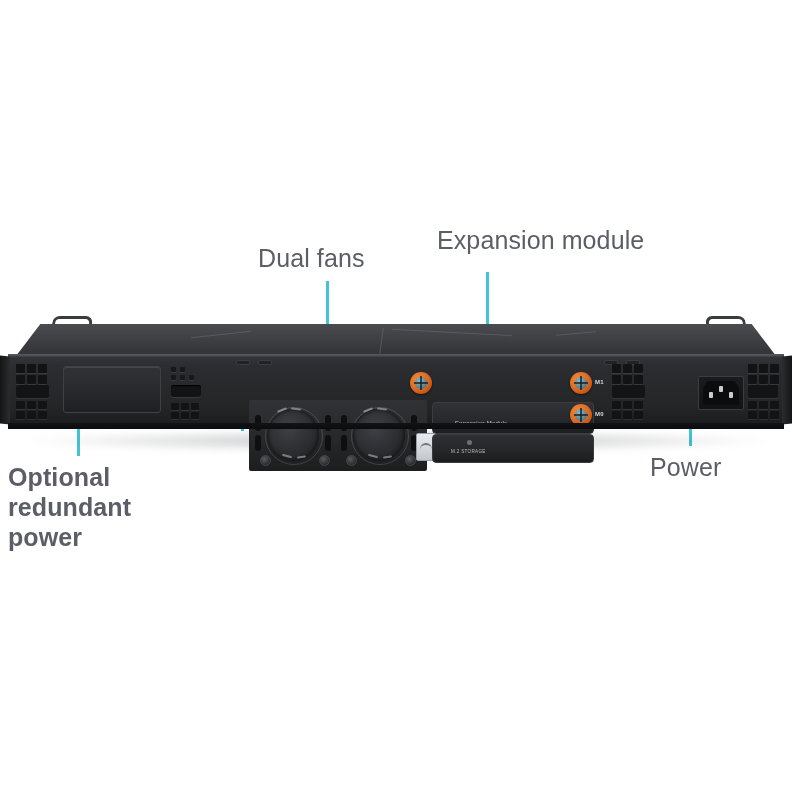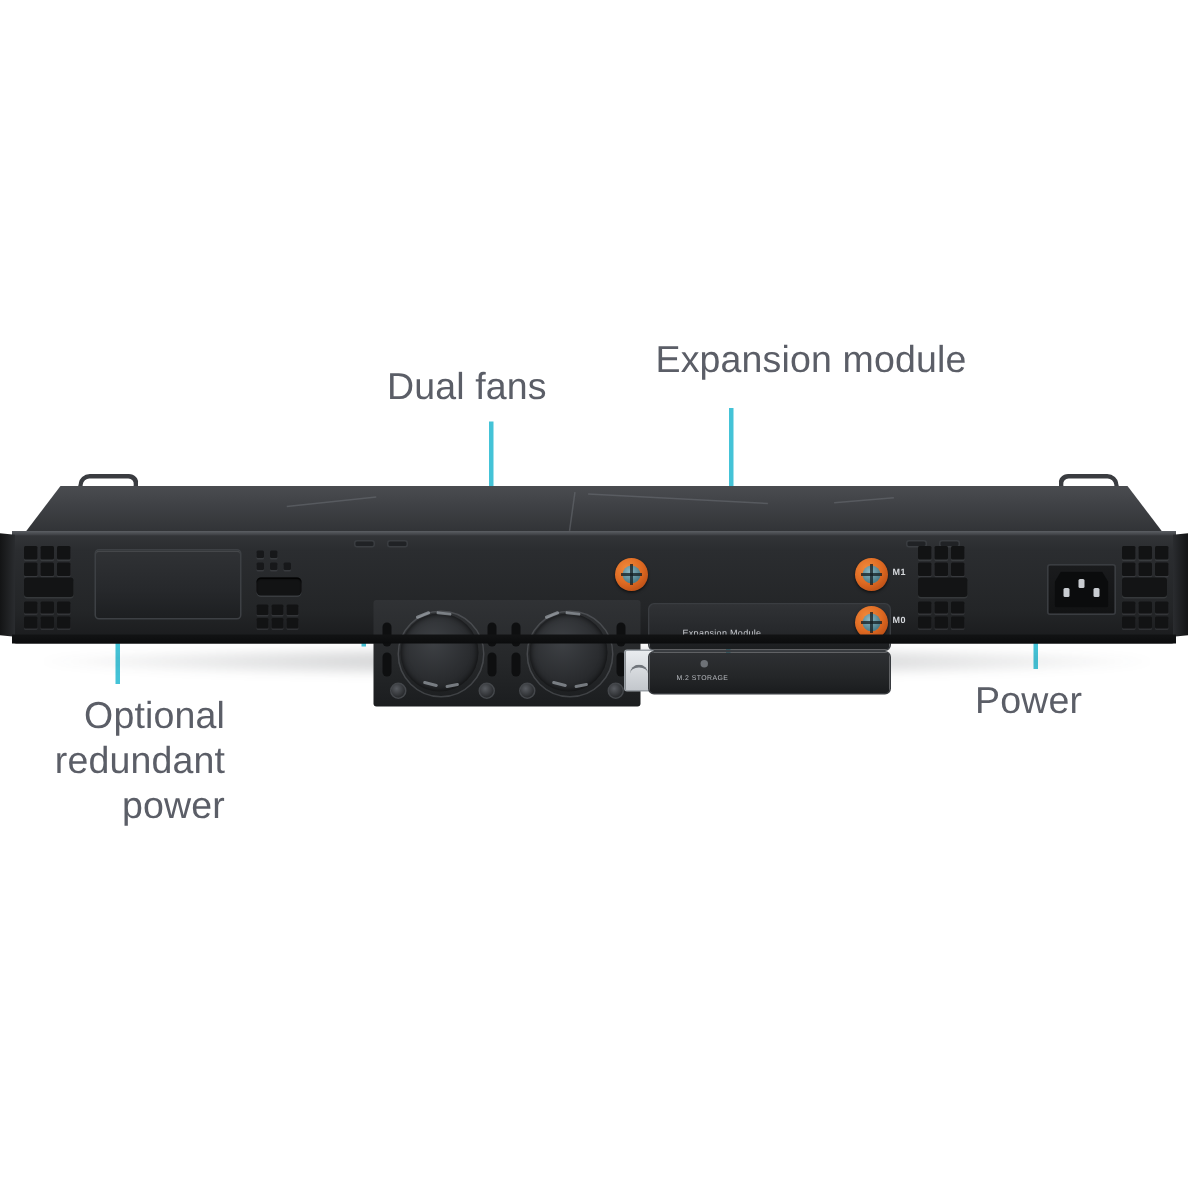--- a/index.html
+++ b/index.html
@@ -15,21 +15,21 @@
   
   .callout{
     position:absolute;
     color:#5b5e67;
     font-size:25px;
     line-height:30px;
     font-weight:400;
     white-space:pre-line;
     letter-spacing:.1px;
   }
-  .callout.center{text-align:right;}
+  .callout.center{text-align:left;font-weight:bold;}
 
   
   .leader{position:absolute;background:#44c3d7;}
   .leader.v{width:3px;}
   .dot{position:absolute;width:9px;height:9px;border-radius:50%;background:#3fc2d6;}
   .bracket{
     position:absolute;
     border-left:3px solid #44c3d7;
     border-right:3px solid #44c3d7;
     border-top:3px solid #44c3d7;

